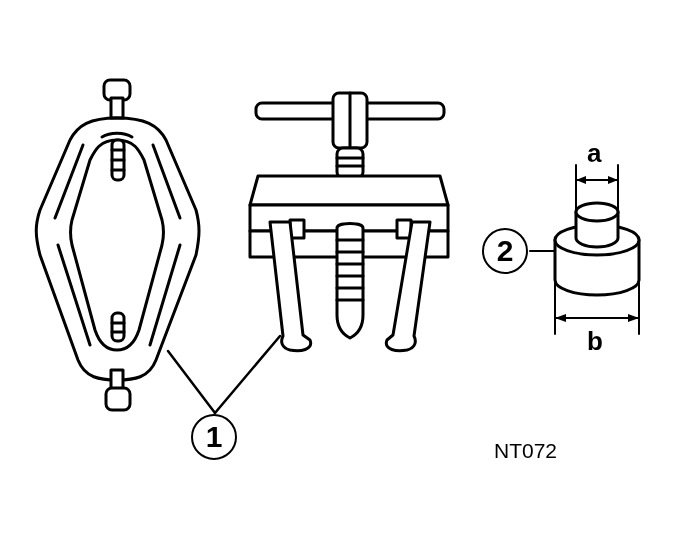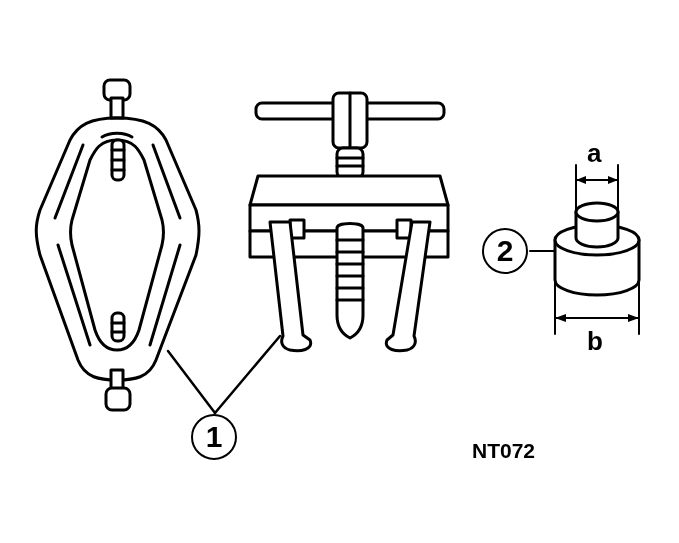--- a/index.html
+++ b/index.html
@@ -109,13 +109,13 @@
 </div>
 
 <div class="callout" style="left:482px; top:228px; width:46px; height:46px;">
   <span>2</span>
 </div>
 
 <div class="label" style="left:587px; top:140px; font-size:26px;">a</div>
 
 <div class="label" style="left:587px; top:328px; font-size:26px;">b</div>
 
-<div class="label" style="left:472px; top:440px; font-size:21px; font-weight:bold;">NT072</div>
+<div class="label" style="left:494px; top:440px; font-size:21px; font-weight:normal;">NT072</div>
 
 </body></html>

